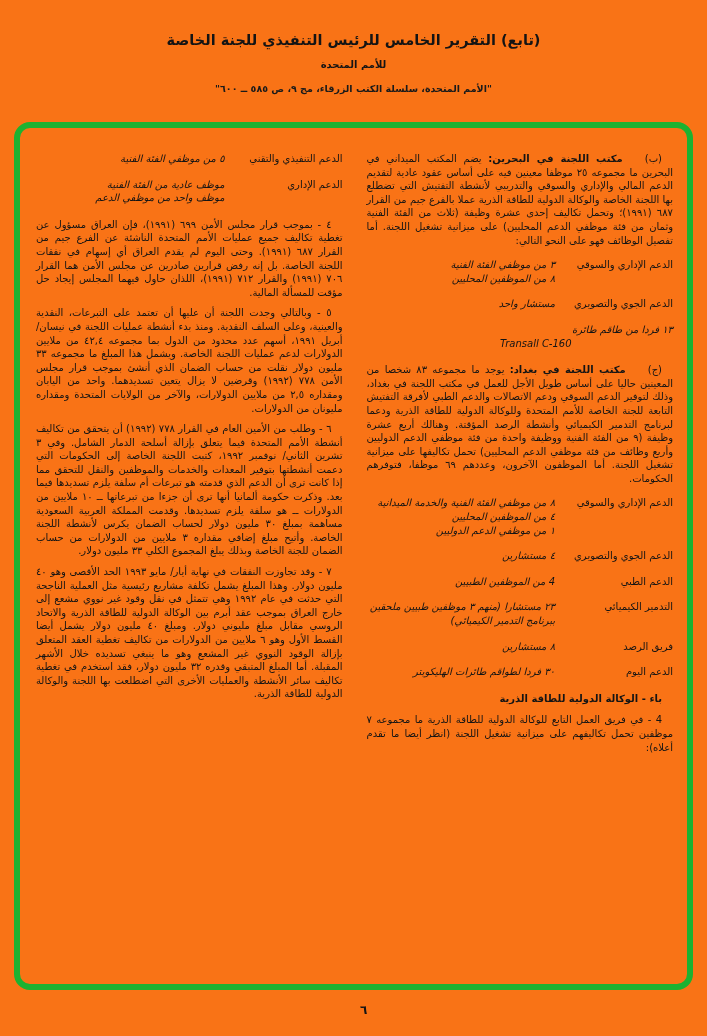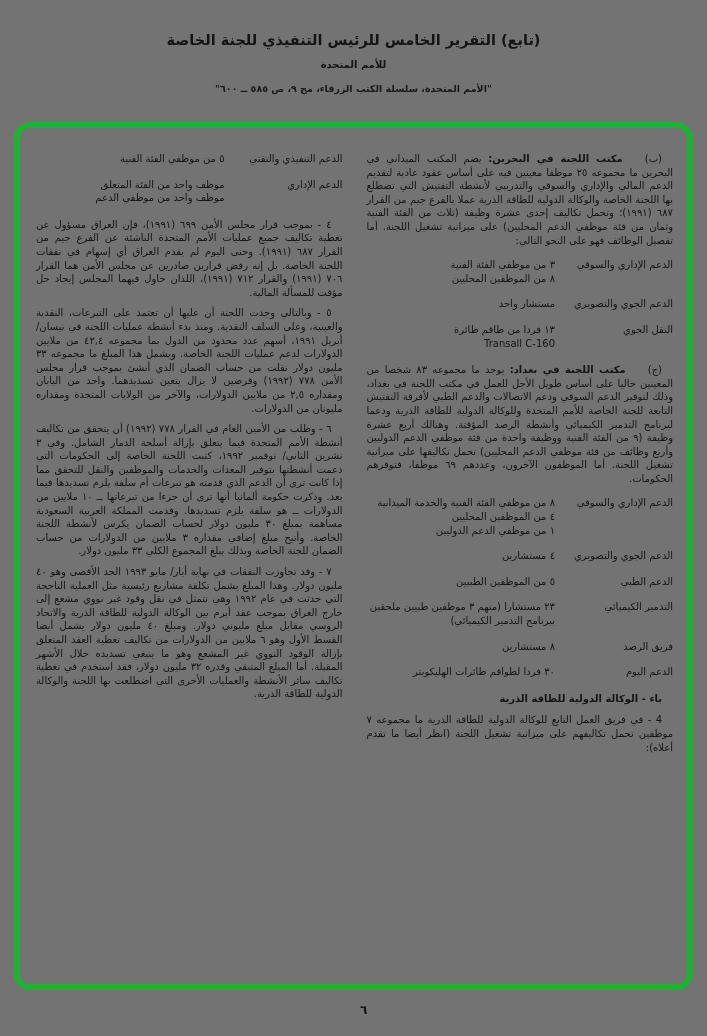--- a/index.html
+++ b/index.html
@@ -1,19 +1,19 @@
 <!DOCTYPE html>
 <html lang="ar" dir="rtl"><head>
 <meta charset="utf-8">
 <style>
   html,body{margin:0;padding:0;background:#ffffff;}
   .page{
     position:relative;
     width:707px;height:1036px;
-    background:#737373;
+    background:#f97316;
     direction:rtl;
     font-family:"DejaVu Sans",sans-serif;
     color:#141414;
     overflow:hidden;
   }
   .header{ text-align:center; padding-top:32px; }
   .title1{ font-weight:bold; font-size:14.5px; }
   .title2{ font-weight:bold; font-size:10px; margin-top:11px; }
   .source{ font-weight:bold; font-size:9.5px; margin-top:13px; color:#1a1a1a; }
 
@@ -38,22 +38,22 @@
   .para{ margin:0 0 7px; text-indent:11px; }
   .plabel{ font-weight:normal; }
   .spacer{ display:inline-block; width:22px; }
   b{ font-weight:bold; }
   .heading{ font-weight:bold; margin:6px 0 8px; text-indent:11px; font-size:10px; }
 
   .table{ margin:11px 0 13px; }
   .trow{ display:flex; margin-bottom:12px; }
   .tlabel{ width:118px; flex:none; }
   .tvals{ flex:1; padding-left:2px; }
-  .vline{ text-align:right; }
-  .vline.latin{ direction:ltr; text-align:right; padding-left:30px; }
+  .vline{ text-align:right;font-style:italic; }
+  .vline.latin{ direction:ltr; text-align:center; padding-left:30px; }
 
   .pagenum{
     position:absolute; left:360px; top:1003px;
     font-size:12px; font-weight:bold;
   }
 </style>
 </head>
 <body>
 
 <div class="page">
@@ -79,21 +79,20 @@
               <div class="vline">٨ من الموظفين المحليين</div>
             </div>
           </div>
           <div class="trow">
             <div class="tlabel">الدعم الجوي والتصويري</div>
             <div class="tvals">
               <div class="vline">مستشار واحد</div>
             </div>
           </div>
           <div class="trow">
-            <div class="tlabel">النقل الجوي</div>
             <div class="tvals">
               <div class="vline">١٣ فردا من طاقم طائرة</div>
               <div class="vline latin">Transall C-160</div>
             </div>
           </div>
         </div>
 
         <p class="para"><span class="plabel">(ج)</span><span class="spacer"></span><b>مكتب اللجنة في بغداد:</b> <span>يوجد ما مجموعه ٨٣ شخصا من المعينين حاليا على أساس طويل الأجل للعمل في مكتب اللجنة في بغداد، وذلك لتوفير الدعم السوقي ودعم الاتصالات والدعم الطبي لأفرقة التفتيش التابعة للجنة الخاصة للأمم المتحدة وللوكالة الدولية للطاقة الذرية ودعما لبرنامج التدمير الكيميائي وأنشطة الرصد المؤقتة. وهنالك أربع عشرة وظيفة (٩ من الفئة الفنية ووظيفة واحدة من فئة موظفي الدعم الدوليين وأربع وظائف من فئة موظفي الدعم المحليين) تحمل تكاليفها على ميزانية تشغيل اللجنة. أما الموظفون الآخرون، وعددهم ٦٩ موظفا، فتوفرهم الحكومات.</span></p>
 
         <div class="table">
@@ -107,21 +106,21 @@
           </div>
           <div class="trow">
             <div class="tlabel">الدعم الجوي والتصويري</div>
             <div class="tvals">
               <div class="vline">٤ مستشارين</div>
             </div>
           </div>
           <div class="trow">
             <div class="tlabel">الدعم الطبي</div>
             <div class="tvals">
-              <div class="vline">٥ من الموظفين الطبيين</div>
+              <div class="vline">4 من الموظفين الطبيين</div>
             </div>
           </div>
           <div class="trow">
             <div class="tlabel">التدمير الكيميائي</div>
             <div class="tvals">
               <div class="vline">٢٣ مستشارا (منهم ٣ موظفين طبيين ملحقين ببرنامج التدمير الكيميائي)</div>
             </div>
           </div>
           <div class="trow">
             <div class="tlabel">فريق الرصد</div>
@@ -146,21 +145,21 @@
         <div class="table" style="margin-top:0;">
           <div class="trow">
             <div class="tlabel">الدعم التنفيذي والتقني</div>
             <div class="tvals">
               <div class="vline">٥ من موظفي الفئة الفنية</div>
             </div>
           </div>
           <div class="trow">
             <div class="tlabel">الدعم الإداري</div>
             <div class="tvals">
-              <div class="vline">موظف واحد من الفئة المتعلق</div>
+              <div class="vline">موظف عادية من الفئة الفنية</div>
               <div class="vline">موظف واحد من موظفي الدعم</div>
             </div>
           </div>
         </div>
 
         <p class="para">٤ - بموجب قرار مجلس الأمن ٦٩٩ (١٩٩١)، فإن العراق مسؤول عن تغطية تكاليف جميع عمليات الأمم المتحدة الناشئة عن الفرع جيم من القرار ٦٨٧ (١٩٩١). وحتى اليوم لم يقدم العراق أي إسهام في نفقات اللجنة الخاصة. بل إنه رفض قرارين صادرين عن مجلس الأمن هما القرار ٧٠٦ (١٩٩١) والقرار ٧١٢ (١٩٩١)، اللذان حاول فيهما المجلس إيجاد حل مؤقت للمسألة المالية.</p>
         <p class="para">٥ - وبالتالي وجدت اللجنة أن عليها أن تعتمد على التبرعات، النقدية والعينية، وعلى السلف النقدية. ومنذ بدء أنشطة عمليات اللجنة في نيسان/ أبريل ١٩٩١، أسهم عدد محدود من الدول بما مجموعه ٤٢,٤ من ملايين الدولارات لدعم عمليات اللجنة الخاصة. ويشمل هذا المبلغ ما مجموعه ٣٣ مليون دولار نقلت من حساب الضمان الذي أنشئ بموجب قرار مجلس الأمن ٧٧٨ (١٩٩٢) وقرضين لا يزال يتعين تسديدهما. واحد من اليابان ومقداره ٢,٥ من ملايين الدولارات، والآخر من الولايات المتحدة ومقداره مليونان من الدولارات.</p>
         <p class="para">٦ - وطلب من الأمين العام في القرار ٧٧٨ (١٩٩٢) أن يتحقق من تكاليف أنشطة الأمم المتحدة فيما يتعلق بإزالة أسلحة الدمار الشامل. وفي ٣ تشرين الثاني/ نوفمبر ١٩٩٢، كتبت اللجنة الخاصة إلى الحكومات التي دعمت أنشطتها بتوفير المعدات والخدمات والموظفين والنقل للتحقق مما إذا كانت ترى أن الدعم الذي قدمته هو تبرعات أم سلفة يلزم تسديدها فيما بعد. وذكرت حكومة ألمانيا أنها ترى أن جزءا من تبرعاتها ــ ١٠ ملايين من الدولارات ــ هو سلفة يلزم تسديدها. وقدمت المملكة العربية السعودية مساهمة بمبلغ ٣٠ مليون دولار لحساب الضمان يكرس لأنشطة اللجنة الخاصة. وأتيح مبلغ إضافي مقداره ٣ ملايين من الدولارات من حساب الضمان للجنة الخاصة وبذلك يبلغ المجموع الكلي ٣٣ مليون دولار.</p>
         <p class="para">٧ - وقد تجاوزت النفقات في نهاية أيار/ مايو ١٩٩٣ الحد الأقصى وهو ٤٠ مليون دولار. وهذا المبلغ يشمل تكلفة مشاريع رئيسية مثل العملية الناجحة التي حدثت في عام ١٩٩٢ وهي تتمثل في نقل وقود غير نووي مشعع إلى خارج العراق بموجب عقد أبرم بين الوكالة الدولية للطاقة الذرية والاتحاد الروسي مقابل مبلغ مليوني دولار. ومبلغ ٤٠ مليون دولار يشمل أيضا القسط الأول وهو ٦ ملايين من الدولارات من تكاليف تغطية العقد المتعلق بإزالة الوقود النووي غير المشعع وهو ما ينبغي تسديده خلال الأشهر المقبلة. أما المبلغ المتبقي وقدره ٣٢ مليون دولار، فقد استخدم في تغطية تكاليف سائر الأنشطة والعمليات الأخرى التي اضطلعت بها اللجنة والوكالة الدولية للطاقة الذرية.</p>
       </div>

